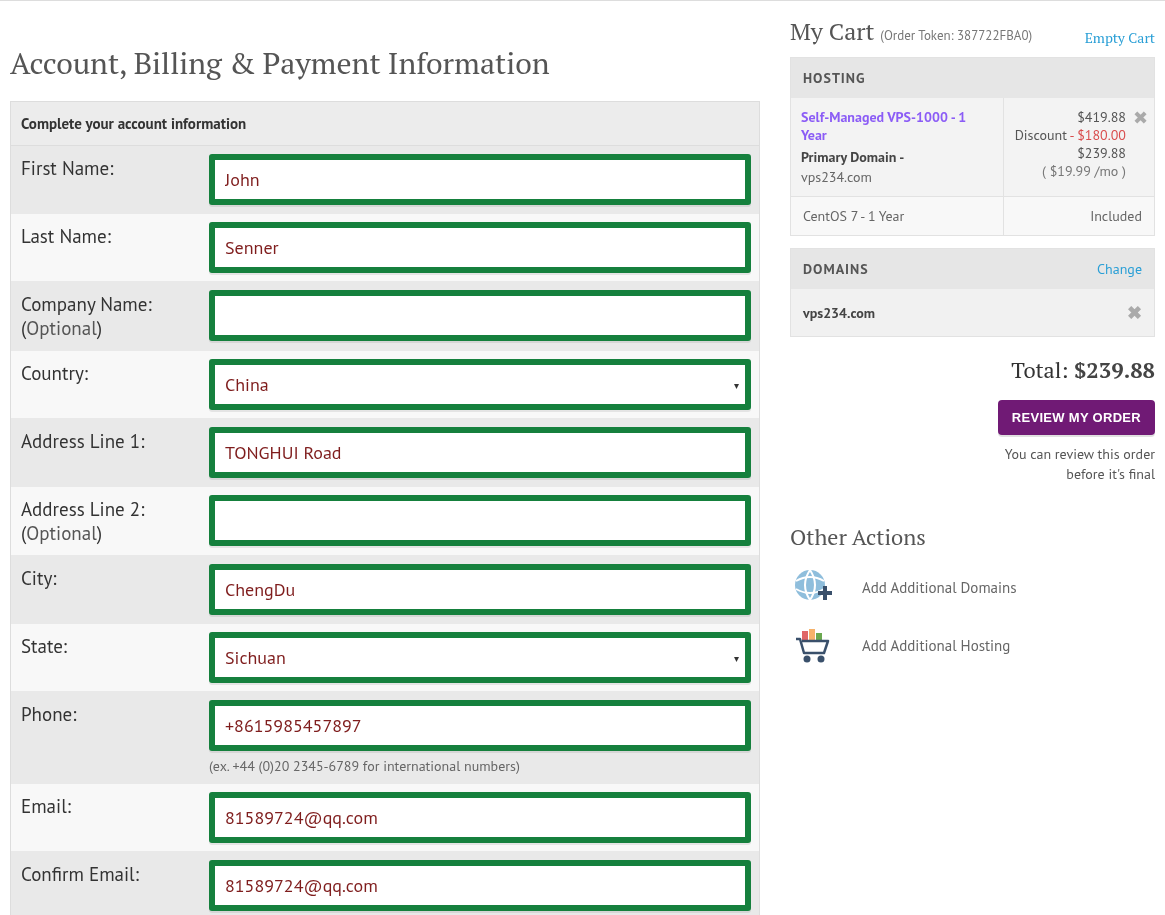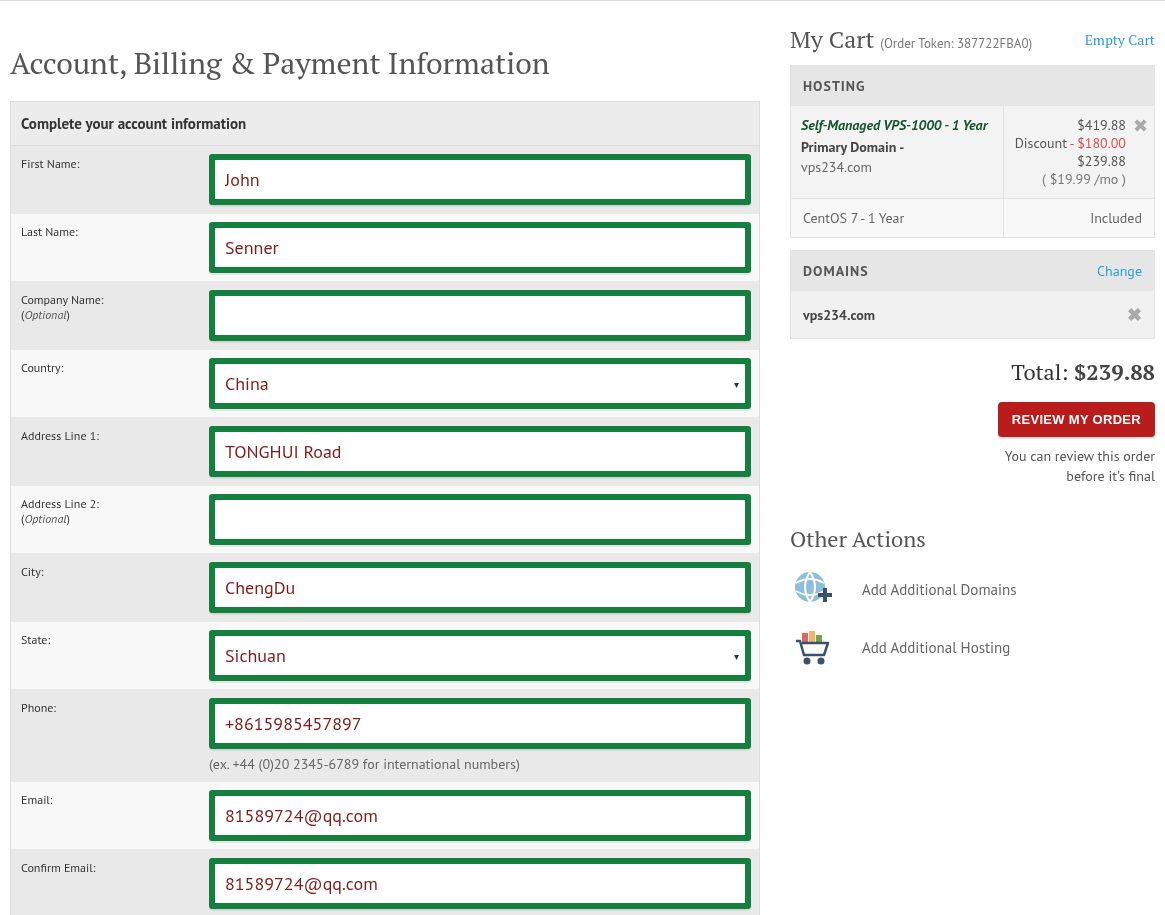--- a/index.html
+++ b/index.html
@@ -53,24 +53,23 @@
   }
   .form-row:nth-child(even) {
     background: #e9e9e9;
   }
   .row-a { background:#f8f8f8; }
   .row-b { background:#e9e9e9; }
   .label-cell {
     flex: 0 0 190px;
     padding: 10px 10px;
     color: #333;
-    font-size: 12px;
+    font-size: 19px;
   }
   .label-optional {
-    font-style: italic;
     color: #555;
   }
   .input-cell {
     flex: 1;
     padding: 8px 8px;
   }
   .input-cell input[type=text],
   .input-cell select {
     width: 100%;
     padding: 8px 10px;
@@ -112,23 +111,23 @@
     box-shadow: 0 0 0 1px #5b9dd9 inset !important;
   }
 
   
   .cart-title {
     font-family: "PT Serif", Georgia, serif;
     font-size: 24px;
     color: #555;
     font-weight: 500;
     display: flex;
-    align-items: center;
+    align-items: flex-end;
     justify-content: space-between;
-    margin: 12px 0 10px 0;
+    margin: 4px 0 10px 0;
   }
   .cart-title .token {
     font-size: 13px;
     color: #777;
     font-family: "PT Sans", Arial, sans-serif;
   }
   .empty-cart {
     color: #2a9fd6;
     font-size: 14px;
     text-decoration: none;
@@ -160,21 +159,21 @@
     display: flex;
     border-bottom: 1px solid #e2e2e2;
     background: #f3f3f3;
   }
   .hosting-left {
     flex: 1;
     padding: 10px 10px;
     border-right: 1px solid #e2e2e2;
     color: #555;
   }
-  .hosting-left .name { font-weight: 700; color:#14532d;font-style:italic; }
+  .hosting-left .name { font-weight: 700; color:#8b5cf6; }
   .hosting-left .pd-label { font-weight: 700; color:#444; margin-top: 4px; }
   .hosting-left .pd-val { color:#666; margin-top:2px; }
   .hosting-right {
     flex: 0 0 150px;
     padding: 10px 8px;
     text-align: right;
     color: #555;
     position: relative;
   }
   .remove-x {
@@ -222,21 +221,21 @@
   .total-line .amount {
     font-weight: 700;
     color: #444;
   }
 
   .review-btn-wrap {
     text-align: right;
     margin-top: 16px;
   }
   .review-btn {
-    background: #b91c1c;
+    background: #701a75;
     color: #fff;
     font-weight: 700;
     font-size: 13px;
     letter-spacing: 0.3px;
     padding: 10px 14px;
     border: none;
     border-radius: 4px;
     box-shadow: 0 2px 0 rgba(0,0,0,0.12);
     cursor: pointer;
   }

